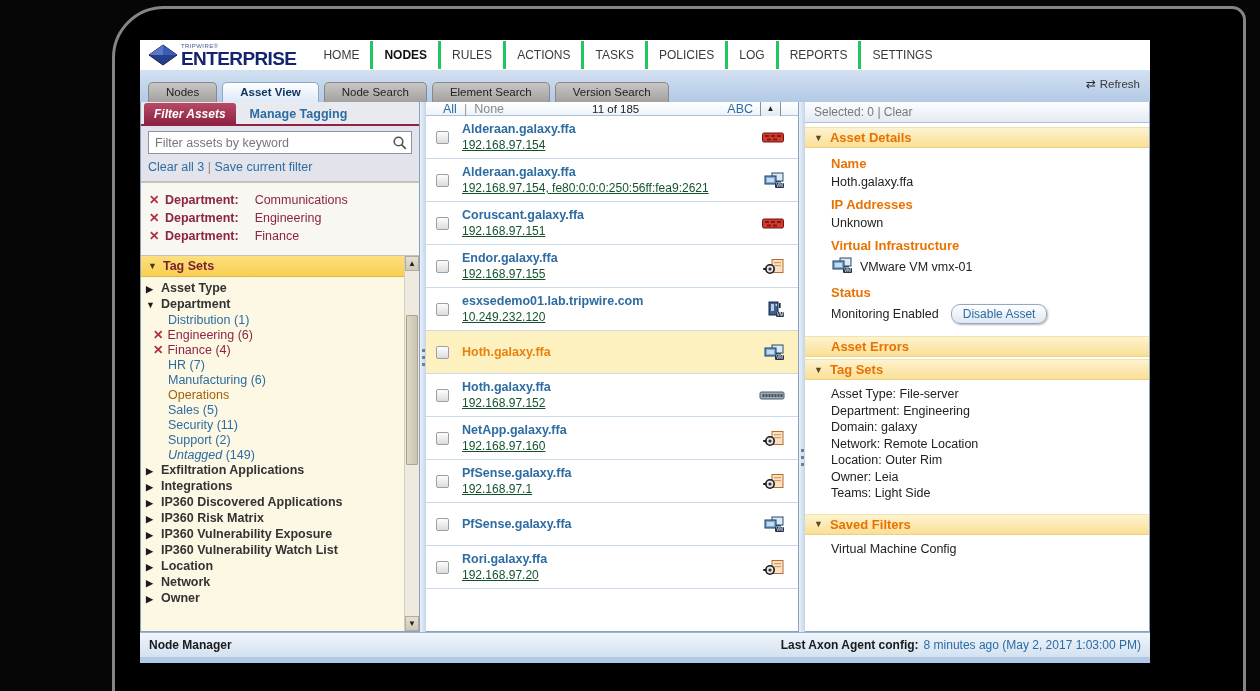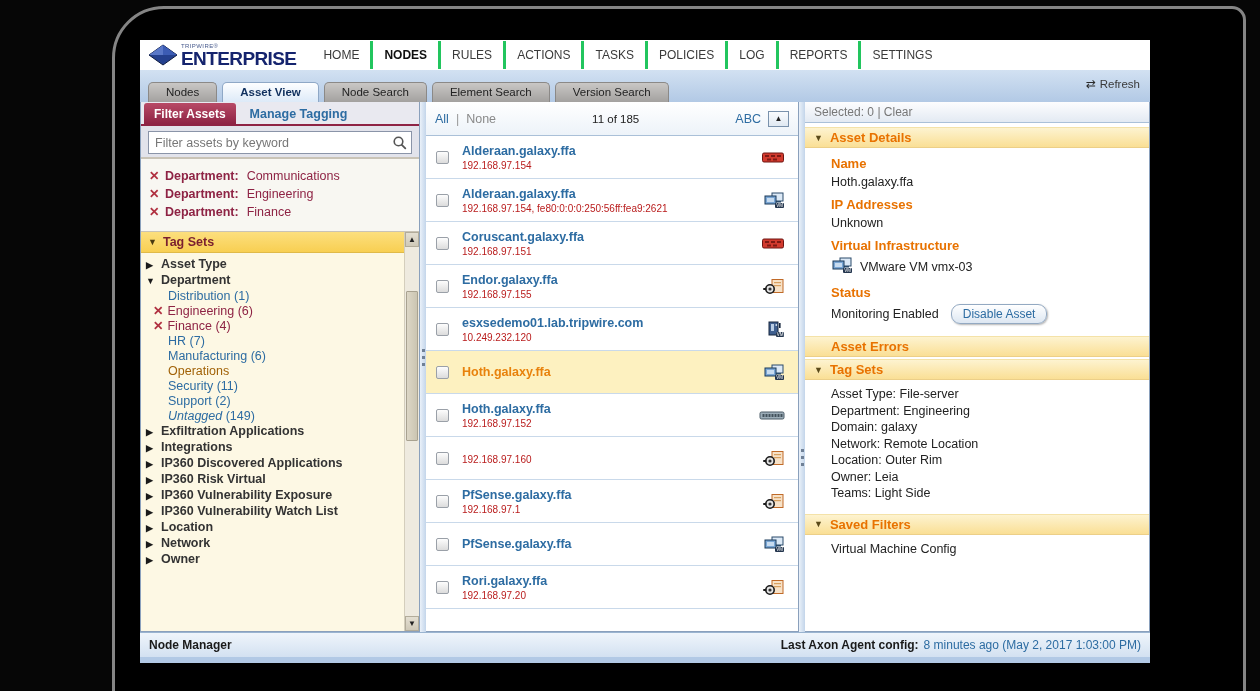--- a/index.html
+++ b/index.html
@@ -45,34 +45,34 @@
   .content { flex:1; min-height:0; display:flex; background:#b2c9e5; }
   .vsplit { width:6px; flex:none; background:linear-gradient(90deg,#eaf1f9,#c3d5ea); position:relative; }
   .vsplit .grip { position:absolute; left:1.5px; width:3px; }
   .grip i { display:block; width:3px; height:3px; background:#6f8096; margin-bottom:4px; }
   
   .left-panel { width:280px; flex:none; display:flex; flex-direction:column; background:#fff;
     border:1px solid #8aa0bc; border-top:none; }
   .fp-tabs { height:24px; flex:none; background:#e9e9f0; display:flex; align-items:flex-end;
     border-bottom:2px solid #8e2344; }
   .fp-tab-active { background:linear-gradient(#b84a66,#8e2344); color:#fff; font-weight:bold;
-    font-size:12px; padding:4px 10px 3px; border-radius:3px 3px 0 0; margin-left:3px; cursor:pointer; }
+    font-size:12px; padding:4px 10px 3px; border-radius:3px 3px 0 0; margin-left:3px; cursor:pointer;font-style:italic; }
   .fp-tab-inactive { color:#2d6ca2; font-weight:bold; font-size:12.5px; padding:4px 14px 3px; cursor:pointer; }
   .fp-search { flex:none; background:#e2e3eb; padding:5px 7px 3px; }
   .search-box { position:relative; }
   .search-box input { width:100%; height:23px; border:1px solid #8a94a8; background:#fff;
     padding:0 26px 0 6px; font:12.5px "Liberation Sans",sans-serif; color:#333; }
   .search-box input::placeholder { color:#777; }
   .search-icon { position:absolute; right:5px; top:4px; }
   .fp-links { flex:none; background:#e2e3eb; padding:3px 7px 7px; font-size:12.5px; color:#8a8a8a; }
   .fp-links a { color:#2d6ca2; text-decoration:none; cursor:pointer; }
   .fp-chips { flex:none; background:#f8f7f2; border-top:2px solid #c9c3b6; padding:8px 8px 10px; }
   .chip { color:#8e2344; font-size:12.5px; line-height:18px; display:flex; align-items:center; }
   .chip-x { color:#b03040; font-weight:bold; width:16px; cursor:pointer; flex:none; }
-  .chip-label { font-weight:bold; margin-right:8px; }
+  .chip-label { font-weight:bold; margin-right:16px; }
   
   .fp-tree { flex:1; min-height:0; position:relative; background:#fdf8e4; border-top:1px solid #c9c3b6; }
   .tree-header { height:21px; line-height:20px; background:linear-gradient(#fcdf7e,#f8cf52);
     border-bottom:1px solid #e0ba48; color:#7a1f2f; font-weight:bold; font-size:12.5px;
     padding-left:7px; display:flex; align-items:center; }
   .tree-header .arrow { color:#4a3a10; font-size:9px; margin-right:6px; }
   .tree-body { height:calc(100% - 21px); overflow:hidden; padding:4px 18px 2px 5px; }
   .tnode { font-size:12.5px; line-height:15px; white-space:nowrap; cursor:pointer; }
   .tnode .tarrow { display:inline-block; width:15px; font-size:9px; color:#1a1a1a; }
   .tnode.group { font-weight:bold; color:#333; }
@@ -85,38 +85,38 @@
     background:#eeeadf; border-left:1px solid #d4cebc; display:flex; flex-direction:column; }
   .sb-btn { height:15px; flex:none; background:linear-gradient(#e4dfd2,#cfc9b8); border:1px solid #b2ac9a;
     font-size:8px; color:#222; text-align:center; line-height:13px; cursor:pointer; }
   .sb-spacer { height:44px; flex:none; }
   .sb-thumb { height:150px; flex:none; margin:0 1px; background:linear-gradient(90deg,#ddd7c6,#cbc5b2);
     border:1px solid #a8a290; border-radius:1px; cursor:pointer; }
   .sb-fill { flex:1; }
   
   .center-panel { flex:1; min-width:0; display:flex; flex-direction:column; background:#fff;
     border:1px solid #8aa0bc; border-top:none; border-left:none; }
-  .list-header { height:34px; flex:none; display:flex; align-items:center; padding:0 9px;
+  .list-header { height:14px; flex:none; display:flex; align-items:center; padding:0 17px;
     border-bottom:1px solid #aac0d8; background:linear-gradient(#ffffff,#edf3f9); font-size:12.5px; }
   .lh-link { color:#2d6ca2; cursor:pointer; }
   .lh-sep { color:#999; margin:0 7px; }
   .lh-none { color:#8a8a8a; cursor:pointer; }
   .lh-count { flex:1; text-align:center; color:#222; font-size:11.5px; }
   .sort-btn { width:21px; height:16px; border:1px solid #7a92ac; background:linear-gradient(#fafcfe,#e0e9f2);
     font-size:8px; line-height:14px; text-align:center; color:#222; margin-left:7px; cursor:pointer; }
   .list-body { flex:1; background:#fff; overflow:hidden; }
   .arow { height:43px; border-bottom:1px solid #c9d9ea; display:flex; align-items:center;
     padding:0 13px 0 10px; cursor:pointer; }
   .arow.selected { background:#fdf1c0; }
   .cb { width:13px; height:13px; flex:none; border:1px solid #9aa0a8; border-radius:2px;
     background:linear-gradient(#fdfdfd,#dcdcdc); margin-right:13px; cursor:pointer; }
   .arow-text { flex:1; min-width:0; }
   .aname { color:#2d6ca2; font-weight:bold; font-size:12.5px; }
   .arow.selected .aname { color:#e8820c; }
-  .aip { color:#b91c1c; font-size:10px; margin-top:2px; }
+  .aip { color:#14532d; font-size:12px; margin-top:2px;text-decoration:underline; }
   .aicon { flex:none; margin-left:8px; display:flex; align-items:center; }
   
   .right-panel { width:345px; flex:none; display:flex; flex-direction:column; background:#fff;
     border:1px solid #8aa0bc; border-top:none; border-left:none; }
   .dp-header { height:21px; flex:none; line-height:20px; padding:0 9px; color:#777; font-size:12px;
     border-bottom:1px solid #aac0d8; background:linear-gradient(#fdfdfe,#e3eaf3); }
   .dp-header .dpclear { cursor:pointer; }
   .dp-body { flex:1; overflow:hidden; }
   .sec-header { height:21px; background:linear-gradient(#fdf3d0,#fadf95); border-top:1px solid #f4e2a8;
     border-bottom:1px solid #eccf88; color:#e87200; font-weight:bold; font-size:13px;
@@ -200,20 +200,25 @@
         <div class="search-box">
           <input type="text" placeholder="Filter assets by keyword" style="">
           <span class="search-icon">
             <svg width="15" height="15" viewBox="0 0 15 15">
               <circle cx="6.5" cy="6.5" r="4.3" fill="none" stroke="#555" stroke-width="1.6"></circle>
               <line x1="9.8" y1="9.8" x2="13.3" y2="13.3" stroke="#555" stroke-width="1.8" stroke-linecap="round"></line>
             </svg>
           </span>
         </div>
       </div>
+      <div class="fp-links">
+        <a>Clear all 3</a>
+        <span>|</span>
+        <a>Save current filter</a>
+      </div>
       <div class="fp-chips">
           <div class="chip">
             <span class="chip-x">✕</span>
             <span class="chip-label">Department:</span>
             <span class="chip-val">Communications</span>
           </div>
           <div class="chip">
             <span class="chip-x">✕</span>
             <span class="chip-label">Department:</span>
             <span class="chip-val">Engineering</span>
@@ -231,27 +236,28 @@
         </div>
         <div class="tree-body">
             <div class="tnode group"><span class="tarrow">▶</span><span class="tlabel">Asset Type</span></div>
             <div class="tnode group"><span class="tarrow">▼</span><span class="tlabel">Department</span></div>
             <div class="tnode leaf"><span class="tlabel">Distribution</span> <span class="tcount">(1)</span></div>
             <div class="tnode leaf sel"><span class="tx">✕</span><span class="tlabel">Engineering</span> <span class="tcount">(6)</span></div>
             <div class="tnode leaf sel"><span class="tx">✕</span><span class="tlabel">Finance</span> <span class="tcount">(4)</span></div>
             <div class="tnode leaf"><span class="tlabel">HR</span> <span class="tcount">(7)</span></div>
             <div class="tnode leaf"><span class="tlabel">Manufacturing</span> <span class="tcount">(6)</span></div>
             <div class="tnode leaf dis"><span class="tlabel">Operations</span></div>
+            <div class="tnode leaf"><span class="tlabel">Sales</span> <span class="tcount">(5)</span></div>
             <div class="tnode leaf"><span class="tlabel">Security</span> <span class="tcount">(11)</span></div>
             <div class="tnode leaf"><span class="tlabel">Support</span> <span class="tcount">(2)</span></div>
             <div class="tnode leaf unt"><span class="tlabel">Untagged</span> <span class="tcount">(149)</span></div>
             <div class="tnode group"><span class="tarrow">▶</span><span class="tlabel">Exfiltration Applications</span></div>
             <div class="tnode group"><span class="tarrow">▶</span><span class="tlabel">Integrations</span></div>
             <div class="tnode group"><span class="tarrow">▶</span><span class="tlabel">IP360 Discovered Applications</span></div>
-            <div class="tnode group"><span class="tarrow">▶</span><span class="tlabel">IP360 Risk Virtual</span></div>
+            <div class="tnode group"><span class="tarrow">▶</span><span class="tlabel">IP360 Risk Matrix</span></div>
             <div class="tnode group"><span class="tarrow">▶</span><span class="tlabel">IP360 Vulnerability Exposure</span></div>
             <div class="tnode group"><span class="tarrow">▶</span><span class="tlabel">IP360 Vulnerability Watch List</span></div>
             <div class="tnode group"><span class="tarrow">▶</span><span class="tlabel">Location</span></div>
             <div class="tnode group"><span class="tarrow">▶</span><span class="tlabel">Network</span></div>
             <div class="tnode group"><span class="tarrow">▶</span><span class="tlabel">Owner</span></div>
           </div>
         <div class="tree-scrollbar">
           <div class="sb-btn">▲</div>
           <div class="sb-spacer"></div>
           <div class="sb-thumb"></div>
@@ -401,20 +407,21 @@
                   <rect x="15.5" y="4" width="2" height="3"></rect>
                   <rect x="18.5" y="4" width="2" height="3"></rect>
                   <rect x="21.5" y="4" width="2" height="3"></rect>
                 </g>
               </svg>
             </div>
           </div>
           <div class="arow">
             <div class="cb"></div>
             <div class="arow-text">
+              <div class="aname">NetApp.galaxy.ffa</div>
               <div class="aip">192.168.97.160</div>
             </div>
             <div class="aicon">
               <svg width="22" height="17" viewBox="0 0 22 17">
                 <rect x="9" y="1.5" width="11" height="13" fill="#f7e2c8" stroke="#c06a28"></rect>
                 <rect x="11" y="4" width="7" height="1.2" fill="#d8a060"></rect>
                 <rect x="11" y="7" width="7" height="1.2" fill="#d8a060"></rect>
                 <circle cx="7" cy="11" r="4.2" fill="#e4e4e4" stroke="#1a1a1a" stroke-width="1.6"></circle>
                 <circle cx="7" cy="11" r="1.6" fill="#333"></circle>
                 <rect x="0" y="9.9" width="3.5" height="2.2" rx="1" fill="#1a1a1a"></rect>
@@ -502,21 +509,21 @@
           <div class="f-label">Virtual Infrastructure</div>
           <div class="f-value vi-row">
             <span id="vi-icon-slot"><svg width="22" height="17" viewBox="0 0 22 17">
                   <rect x="9" y="1" width="11" height="8" fill="#dce9f6" stroke="#2a4a6a"></rect>
                   <rect x="11" y="9" width="7" height="1.5" fill="#2a4a6a"></rect>
                   <rect x="2" y="4" width="11" height="8" fill="#7aa6d4" stroke="#1a3a5a"></rect>
                   <rect x="4" y="6" width="7" height="4" fill="#c8dcf0"></rect>
                   <rect x="12" y="11" width="9" height="5" rx="1" fill="#24364e"></rect>
                   <text x="16.5" y="15" font-size="4.5" fill="#fff" text-anchor="middle" font-family="sans-serif">VM</text>
                 </svg></span>
-            <span>VMware VM vmx-03</span>
+            <span>VMware VM vmx-01</span>
           </div>
           <div class="f-label">Status</div>
           <div class="f-value status-row">
             <span>Monitoring Enabled</span>
             <button class="disable-btn">Disable Asset</button>
           </div>
         </div>
 
         <div class="sec-header noarrow gapafter">
           <span>Asset Errors</span>

